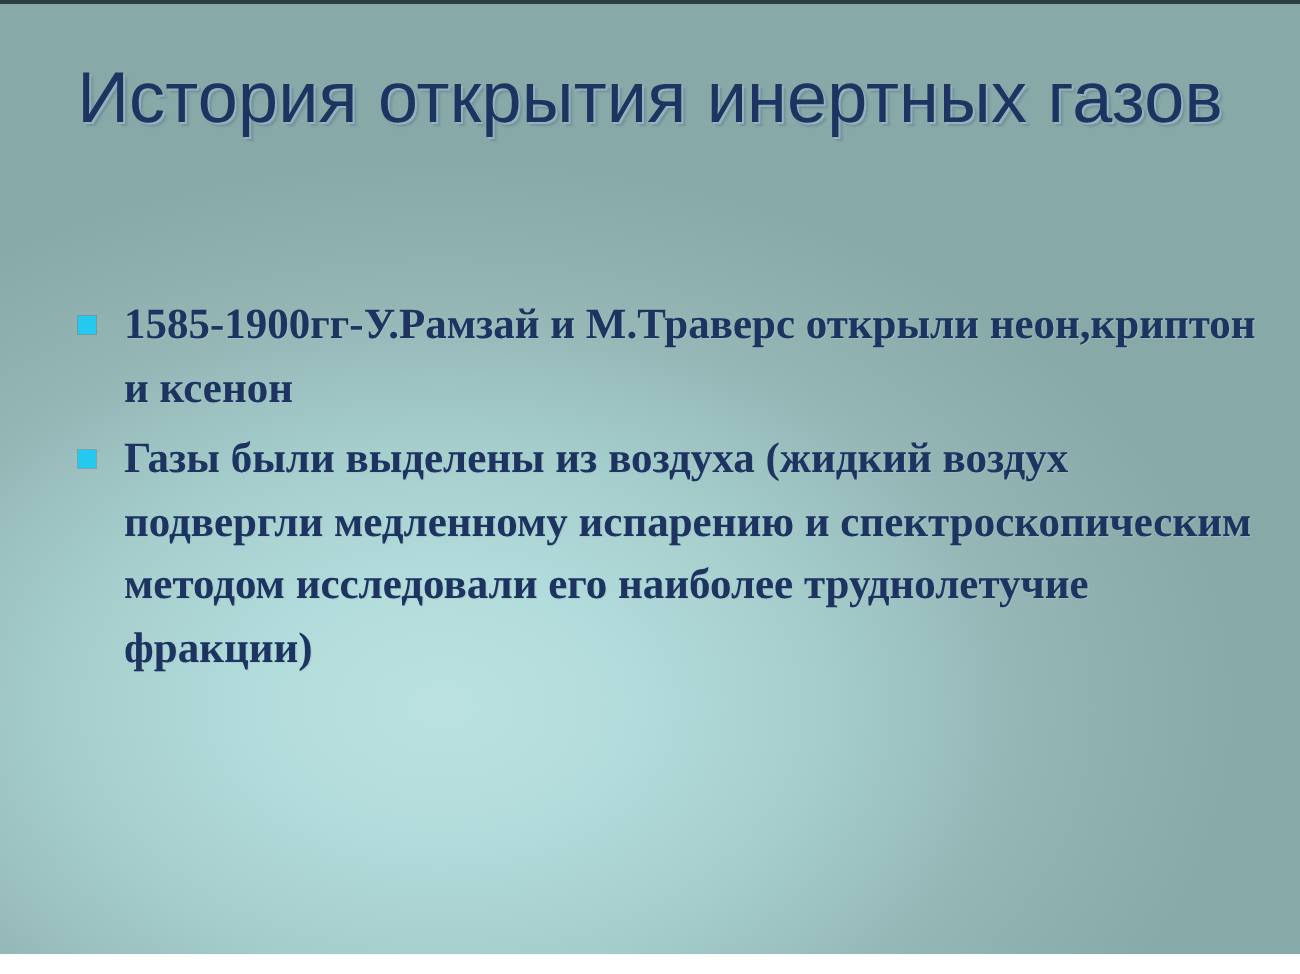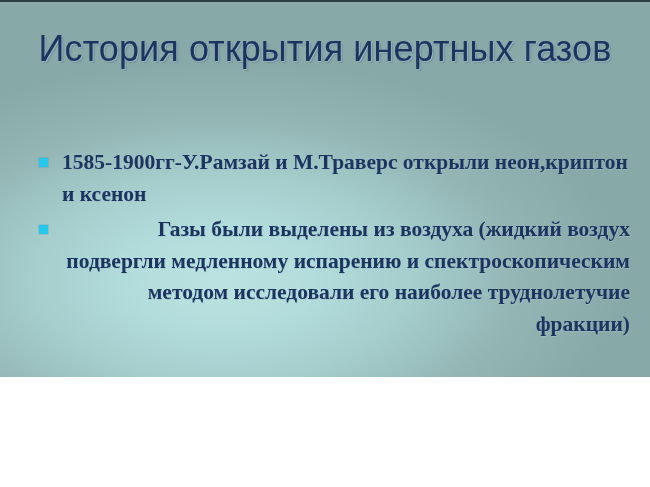--- a/index.html
+++ b/index.html
@@ -4,21 +4,21 @@
 <style>
   html, body {
     margin: 0;
     padding: 0;
     background: #ffffff;
   }
 
   #slide {
     position: relative;
     width: 650px;
-    height: 377px;
+    height: 477px;
     overflow: hidden;
     
     background-color: #9dc2c1;
     background-image:
       radial-gradient(ellipse 62% 58% at 34% 74%,
         #bbe2e1 0%,
         #b2dcdb 24%,
         #a4cdcc 48%,
         #93b5b4 74%,
         #87a9a8 100%);
@@ -61,21 +61,20 @@
   }
 
   .bullet-item {
     position: relative;
     padding-left: 32px;
     margin: 0 0 0 0;
   }
 
   .bullet-item + .bullet-item {
     margin-top: 4px;
-    text-align: right;
   }
 
   .bullet-marker {
     position: absolute;
     left: 9px;
     top: 11px;
     width: 9px;
     height: 9px;
     background: #25c8ef;
     box-shadow: 0 0 0 0.5px rgba(20,90,120,.25);

